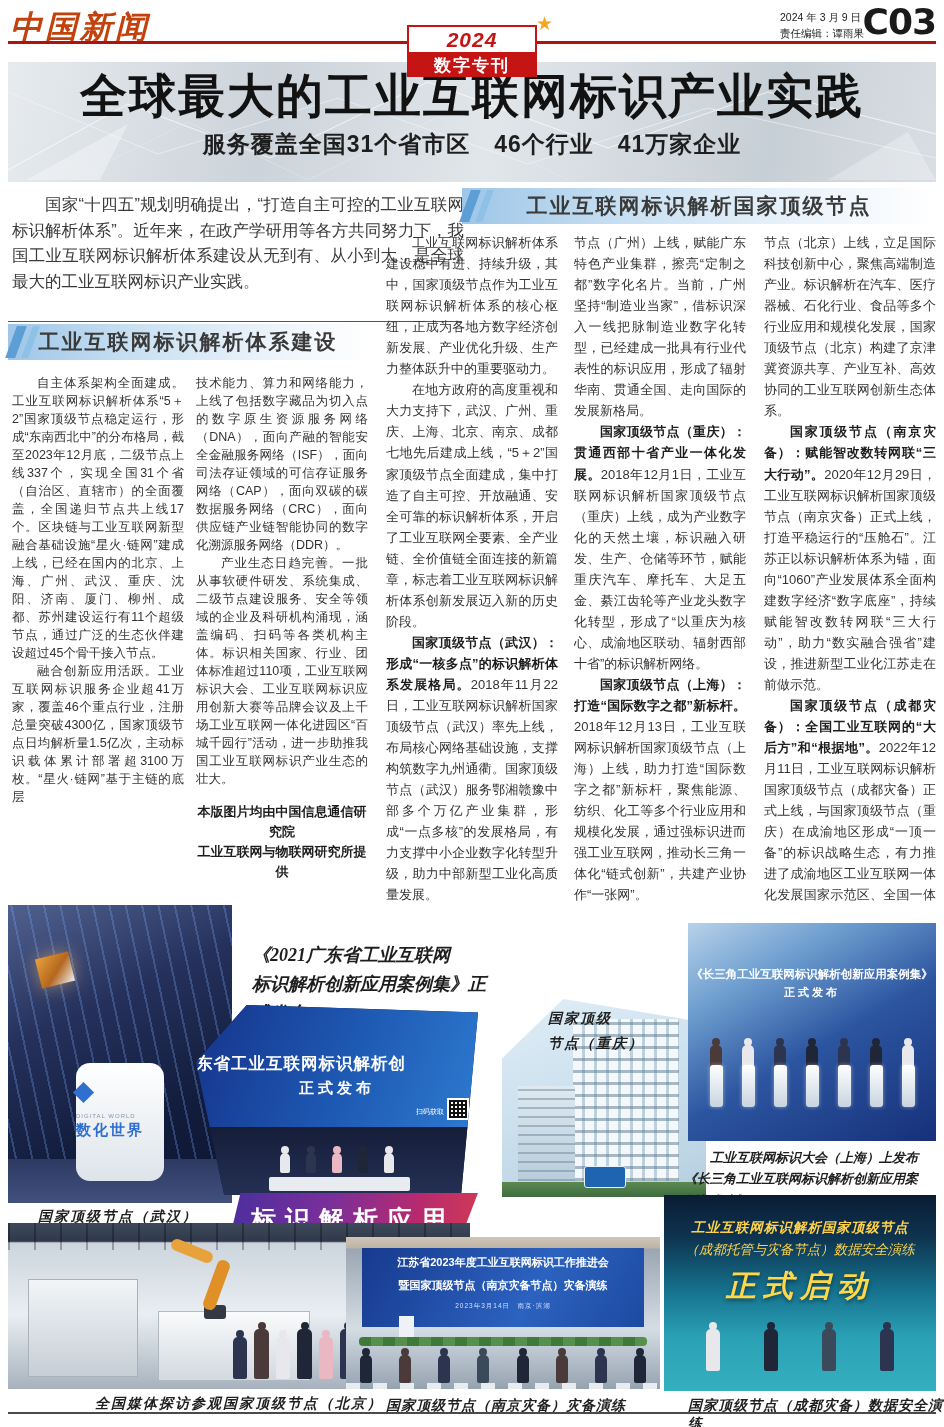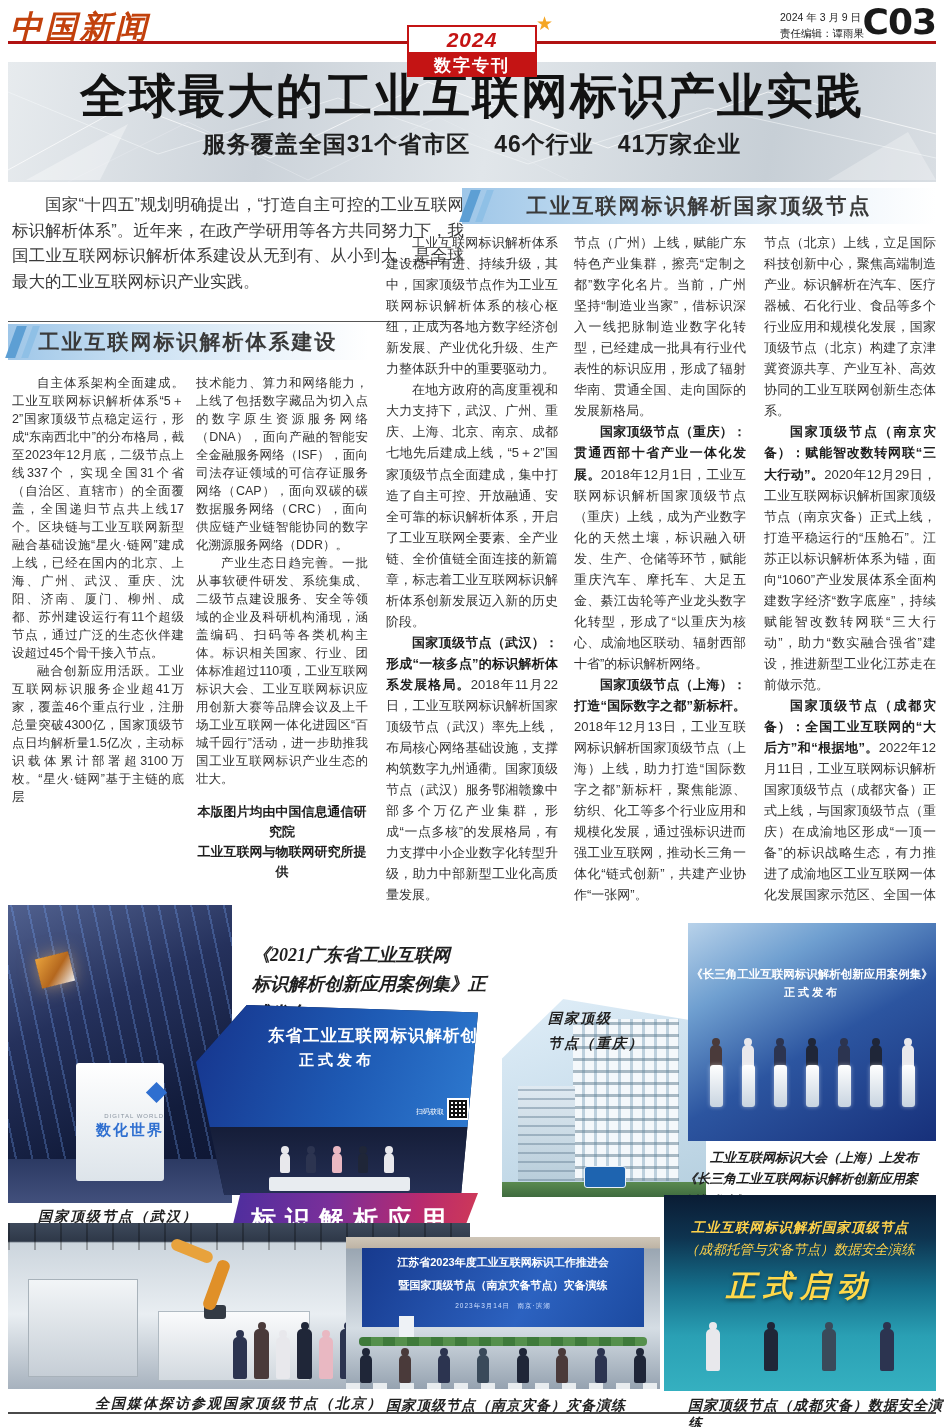--- a/index.html
+++ b/index.html
@@ -73,34 +73,34 @@
   #ph-wuhan{left:8px;top:0;width:224px;height:298px;overflow:hidden;
     background:linear-gradient(155deg,#51618f 0%,#25315c 35%,#121c3c 70%,#0d1430 100%)}
   #ph-wuhan .streaks{position:absolute;inset:0;
     background:repeating-linear-gradient(78deg,rgba(120,170,255,.28) 0 2px,transparent 2px 16px)}
   #ph-wuhan .floor{position:absolute;left:0;right:0;bottom:0;height:44px;
     background:linear-gradient(#2c3a63,#42507c)}
   .cube{position:absolute;left:30px;top:50px;width:34px;height:30px;transform:rotate(-14deg);
     background:linear-gradient(135deg,#e8a23c 0%,#b4671e 55%,#efefef 100%);
     box-shadow:0 0 18px rgba(255,200,120,.5)}
   .pedestal{position:absolute;left:50%;bottom:22px;transform:translateX(-50%);
-    width:88px;height:118px;border-radius:3px;text-align:right;box-sizing:border-box;
+    width:88px;height:118px;border-radius:14px;text-align:left;box-sizing:border-box;
     padding-top:22px;background:linear-gradient(#ffffff,#dde4ea)}
   .pd-logo{display:inline-block;width:15px;height:15px;background:#2f6fd0;transform:rotate(45deg)}
   .pd-en{font-size:6px;color:#8a94a0;letter-spacing:1px;margin-top:9px}
   .pd-cn{font-size:15px;font-weight:700;color:#2f6fd0;letter-spacing:2px;margin-top:2px}
   #cap-wuhan{left:38px;top:303px;font-size:14px;letter-spacing:2px}
 
   
   #cap-guangdong{left:252px;top:36px;width:238px;font-size:18px;line-height:1.6}
   #ph-guangdong{left:196px;top:100px;width:282px;height:190px;overflow:hidden;background:#0f1c3a;
     clip-path:polygon(0 30%,18% 0,100% 4%,94% 100%,10% 100%)}
   .gd-screen{position:absolute;left:0;top:0;right:0;height:64%;color:#fff;
     background:linear-gradient(110deg,#16348c 0%,#1e5ab4 55%,#2e7ad0 100%)}
-  .gd-l1{margin-top:20px;text-align:right;font-size:16.5px;font-weight:700;letter-spacing:1px}
+  .gd-l1{margin-top:48px;text-align:left;font-size:16.5px;font-weight:700;letter-spacing:1px}
   .gd-l2{margin-top:4px;text-align:center;font-size:15px;font-weight:700;letter-spacing:4px}
   .qr{position:absolute;right:9px;bottom:7px;width:22px;height:22px;background:#fff;
     padding:2px;box-sizing:border-box}
   .qr i{display:block;width:100%;height:100%;
     background:repeating-linear-gradient(0deg,#111 0 2px,transparent 2px 4px),
                repeating-linear-gradient(90deg,#111 0 2px,#fff 2px 4px)}
   .qr-label{position:absolute;right:34px;bottom:10px;color:#fff;font-size:7px}
   .gd-stage{position:absolute;left:0;right:0;bottom:0;height:36%;
     background:linear-gradient(#151d38,#253055)}
   .gd-people{position:absolute;left:0;right:0;bottom:22px;display:flex;

